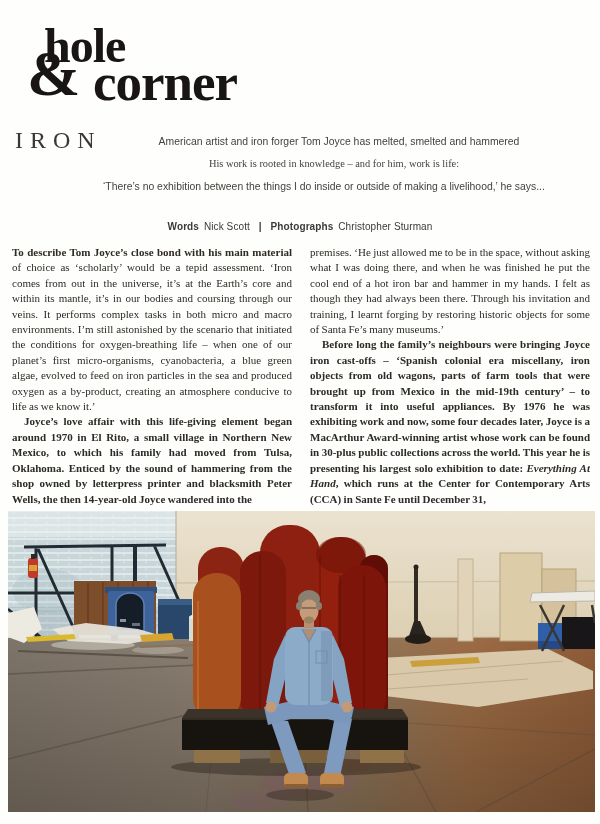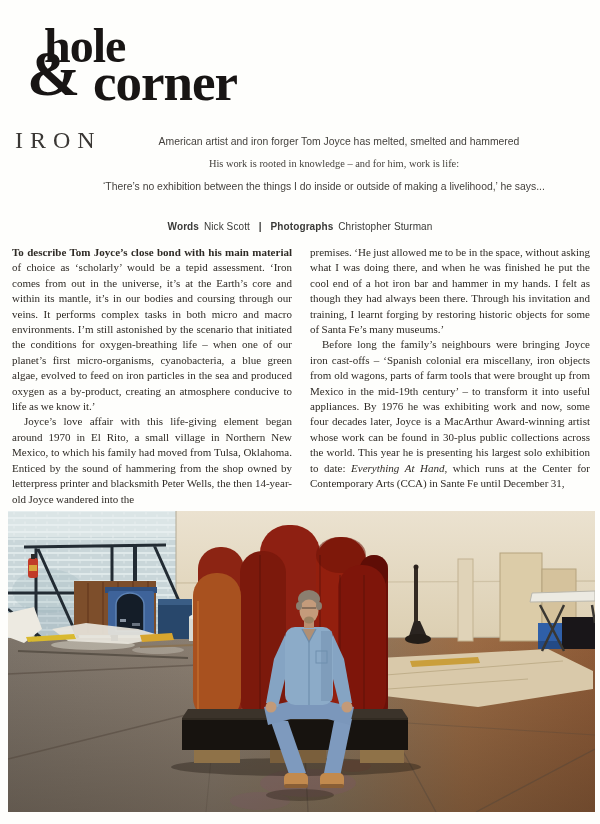--- a/index.html
+++ b/index.html
@@ -33,21 +33,21 @@
   .b-label{font-weight:700;}
   .b-sep{font-weight:700;margin:0 6px;}
   .b-name{margin-left:2px;}
 
   
   .columns{position:absolute;left:12px;top:245px;width:578px;height:266px;
            display:flex;gap:18px;overflow:hidden;}
   .col{width:280px;font-size:11px;line-height:15.4px;color:#2e2a25;
        text-align:justify;word-spacing:-0.3px;}
   .col p{margin:0;}
-  .col p.ind{text-indent:12px;}
+  .col p.ind{text-indent:12px;font-weight:bold;}
   .col b{font-weight:700;}
   .col i{font-style:italic;}
 
   
   .photo{position:absolute;left:8px;top:511px;width:587px;height:301px;margin:0;}
   .photo svg{display:block;}
 </style>
 </head>
 <body>
 

